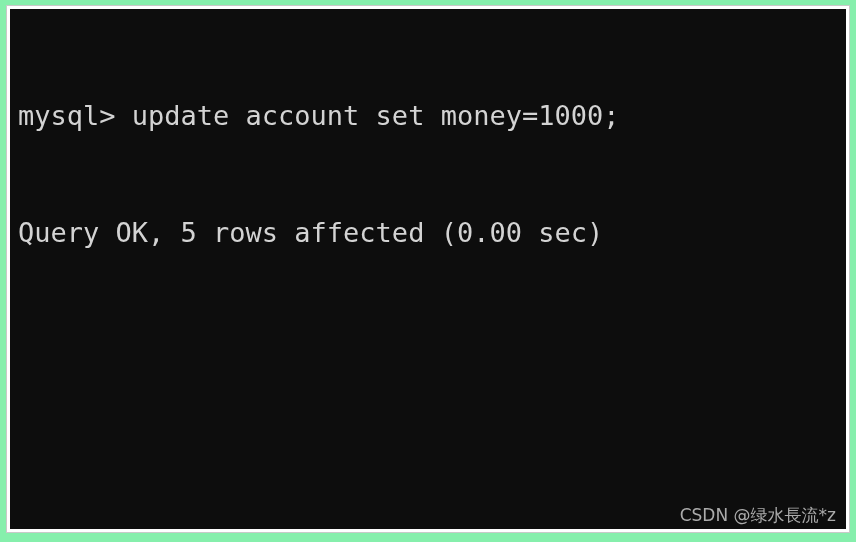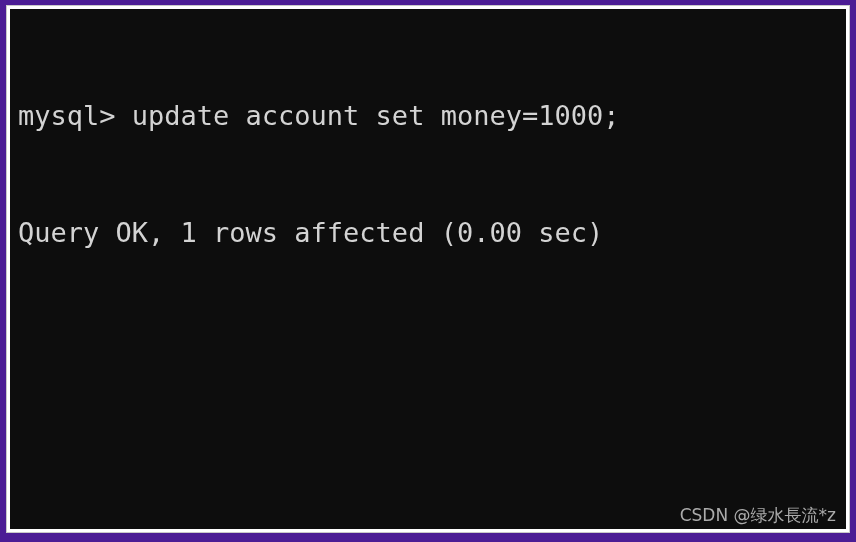--- a/index.html
+++ b/index.html
@@ -12,21 +12,21 @@
     width: 856px;
     height: 542px;
     overflow: hidden;
     font-family: "DejaVu Sans Mono", "Liberation Mono", monospace;
   }
 
   #screenshot {
     position: relative;
     width: 856px;
     height: 542px;
-    background: #4c1d95;
+    background: #86efac;
     box-sizing: border-box;
   }
 
   
   .terminal-frame {
     position: absolute;
     left: 6px;
     top: 5px;
     width: 844px;
     height: 528px;
@@ -83,21 +83,21 @@
 </head>
 <body>
 
 <div id="screenshot">
 
   <div class="terminal-frame">
     <div class="terminal-window">
 
       <div class="terminal-body">
         <div class="term-line">mysql&gt; update account set money=1000;</div>
-        <div class="term-line">Query OK, 1 rows affected (0.00 sec)</div>
+        <div class="term-line">Query OK, 5 rows affected (0.00 sec)</div>
         <div class="term-line blank"></div>
         
         
         
         
         
         
         
         
       </div>

